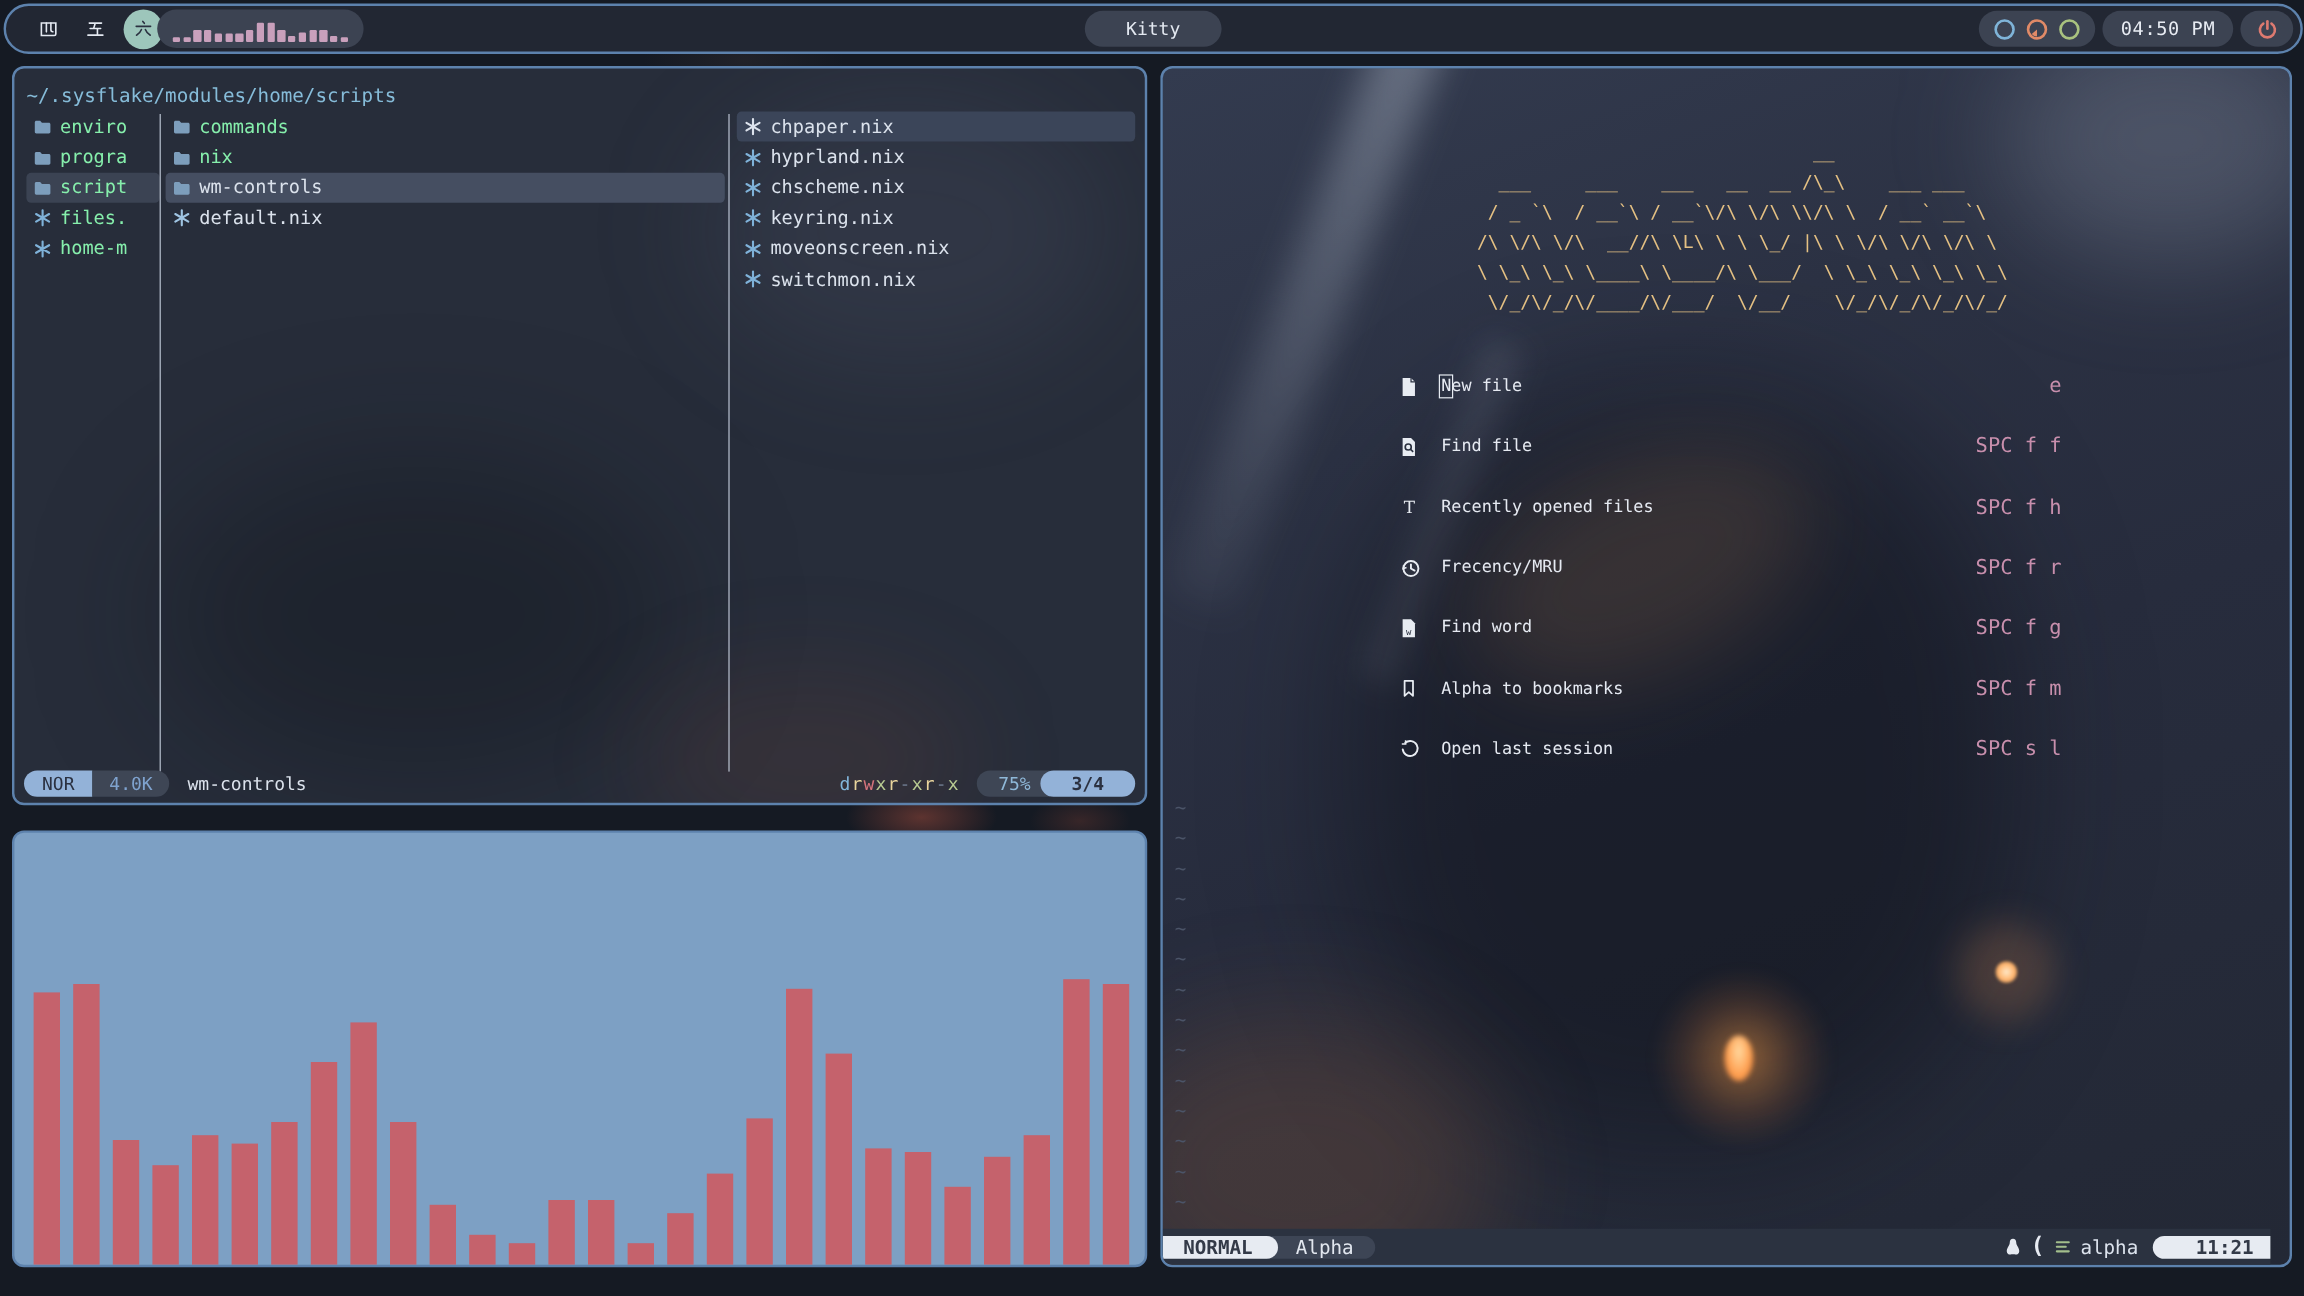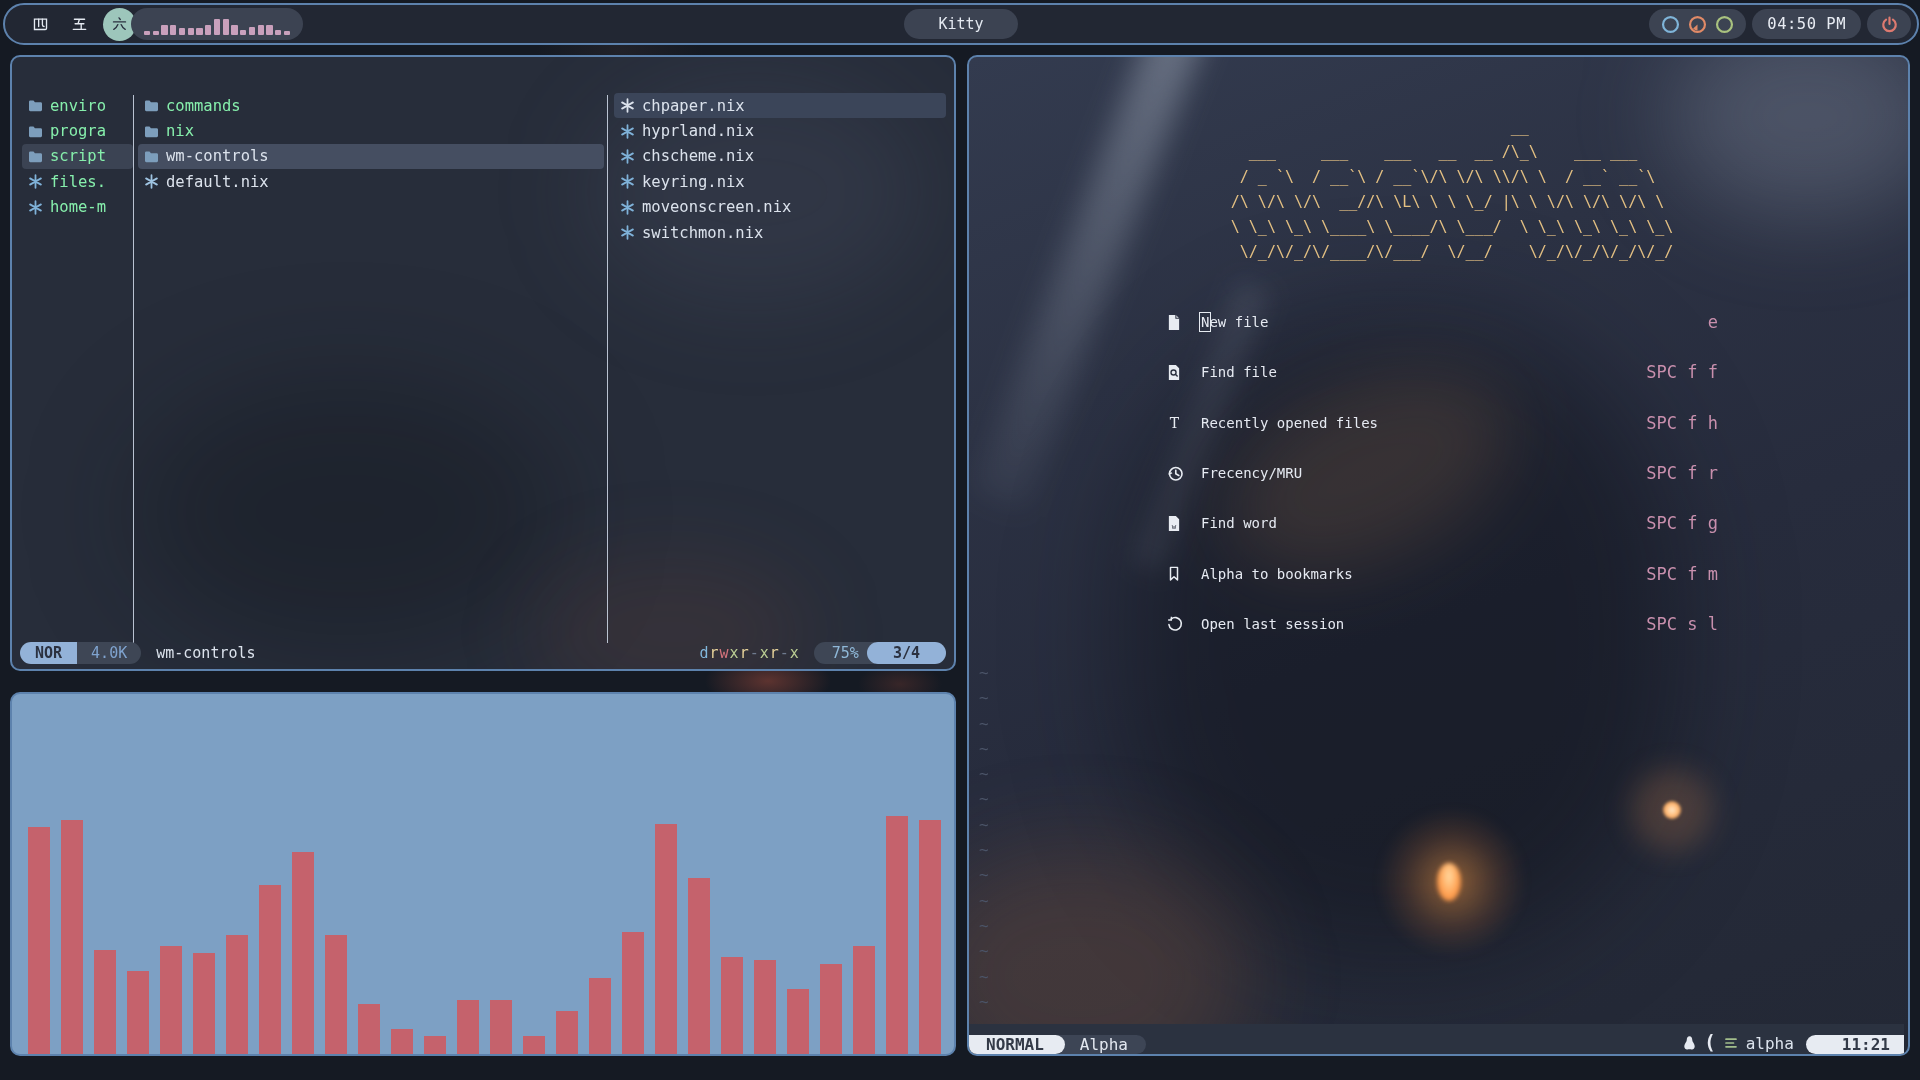--- a/index.html
+++ b/index.html
@@ -55,21 +55,21 @@
   .fm-row{height:25.4px;display:flex;align-items:center;gap:7px;padding:0 4px 0 6px;
     border-radius:4px;color:#86efac;font-size:15.5px;white-space:nowrap;overflow:hidden;cursor:pointer;}
   .col1 .fm-row.sel{background:#3b4353;}
   .col2 .fm-row.sel{background:#454e61;}
   .col3 .fm-row.sel{background:#3b4559;}
   .fm-row.bright{color:#dbe2ec;}
   .fm-ico{display:flex;align-items:center;flex:0 0 auto;}
   .fm-status{position:absolute;z-index:2;left:8px;right:8px;bottom:3px;height:26px;
     display:flex;align-items:center;justify-content:space-between;font-size:15px;}
   .fms-left,.fms-right{display:flex;align-items:center;}
-  .fms-mode{background:#93b2d8;color:#2b3140;font-weight:bold;padding:2px 15px;border-radius:13px 0 0 13px;}
+  .fms-mode{background:#93b2d8;color:#2b3140;font-weight:normal;padding:2px 15px;border-radius:13px 0 0 13px;}
   .fms-size{background:#3e4655;color:#7fa3cf;padding:2px 14px;border-radius:0 13px 13px 0;}
   .fms-name{color:#dbe2ec;margin-left:15px;}
   .fms-perms{margin-right:14px;letter-spacing:1px;}
   .fms-pct{background:#3e4655;color:#8fb8d8;padding:2px 16px 2px 18px;border-radius:13px 0 0 13px;}
   .fms-pos{background:#93b2d8;color:#2b3140;font-weight:bold;padding:2px 26px;border-radius:13px;margin-left:-8px;}
 
   
   .chartwin{left:10px;top:692px;width:942px;height:360px;background:#7da0c4;}
   .chart-bars{position:absolute;inset:0;display:flex;align-items:flex-end;gap:10.6px;padding-left:16px;}
   .cbar{width:22.4px;background:#c5626c;flex:0 0 auto;}
@@ -94,22 +94,22 @@
     background:radial-gradient(circle,#ffe9c9,#ffb36b 55%,rgba(255,150,80,.2));}
   .ascii{position:absolute;z-index:1;top:58px;left:0;right:0;margin:0 auto;width:max-content;
     color:#e5c183;font-size:15px;line-height:25px;font-family:inherit;}
   .menu{position:absolute;z-index:1;left:0;right:0;top:240px;}
   .menu-item{height:50.3px;display:flex;align-items:center;padding:0 190px 0 198px;cursor:pointer;}
   .mi-icon{width:26px;display:flex;justify-content:flex-start;color:#e8ecf2;}
   .mi-label{color:#e6eaf2;font-size:14px;margin-left:8px;}
   .mi-key{margin-left:auto;color:#c88fad;font-size:17px;}
   .cursor{outline:1.6px solid #e6ebf2;outline-offset:1px;}
   .tildes{position:absolute;z-index:1;left:10px;top:603px;color:#4b5468;font-size:16px;line-height:25.3px;}
-  .statusline{position:absolute;z-index:2;left:0;right:4px;bottom:0;height:30px;background:#2b3240;
-    display:flex;align-items:flex-end;font-size:16px;}
+  .statusline{position:absolute;z-index:2;left:0;right:16px;bottom:0;height:30px;background:#2b3240;
+    display:flex;align-items:center;font-size:16px;}
   .sl-mode{background:#e7ebf2;color:#333a48;font-weight:bold;display:flex;align-items:center;
     padding:0 21px 0 17px;border-radius:0 15px 15px 0;position:relative;z-index:3;}
   .sl-buf{background:#3d4555;color:#e2e7ef;display:flex;align-items:center;
     padding:0 18px 0 30px;margin-left:-15px;border-radius:0 15px 15px 0;position:relative;z-index:2;}
   .sl-fill{flex:1;display:flex;align-items:center;justify-content:flex-end;gap:8px;}
   .sl-paren{color:#e7ebf2;font-weight:bold;font-size:19px;position:relative;top:-1px;}
   .sl-ft{color:#dce3ed;}
   .sl-time{background:#e7ebf2;color:#333a48;font-weight:bold;display:flex;align-items:center;
     padding:0 14px 0 36px;margin-left:12px;border-radius:15px 0 0 15px;}
   .icon{display:inline-flex;align-items:center;}
@@ -200,20 +200,21 @@
         </button>
     </div>
   </div>
 
   <div class="win fm">
     <div class="wall">
       <div class="fm-b1"></div>
         <div class="fm-b2"></div>
         <div class="fm-b3"></div>
     </div>
+    <div class="fm-path">~/.sysflake/modules/home/scripts</div>
     <div class="fm-cols">
       <div class="fm-col col1" id="fmCol1">
           <div class="fm-row">
             <span class="fm-ico" style="color: rgb(125, 158, 188);">
               <svg width="15" height="13" viewBox="0 0 16 14">
                 <path d="M1 3.2c0-.9.6-1.5 1.4-1.5h3.4l1.6 1.9h6.2c.8 0 1.4.6 1.4 1.5v6.6c0 .9-.6 1.5-1.4 1.5H2.4c-.8 0-1.4-.6-1.4-1.5z" fill="currentColor"></path>
               </svg>
             </span>
             <span class="fm-name">enviro</span>
           </div>

